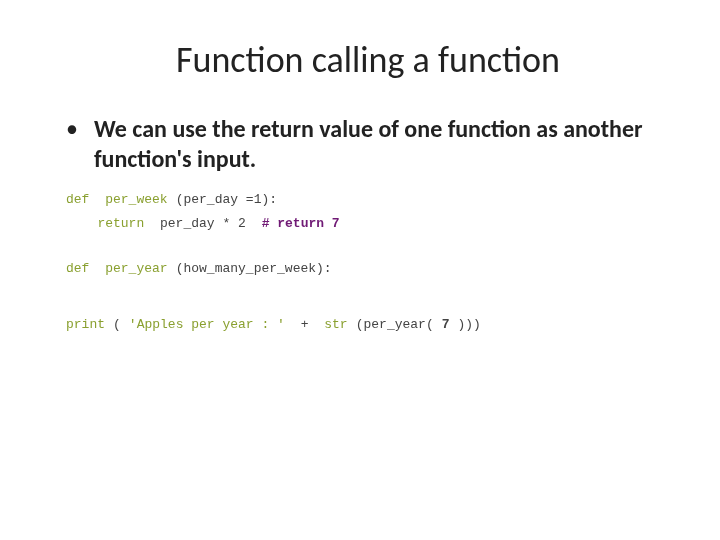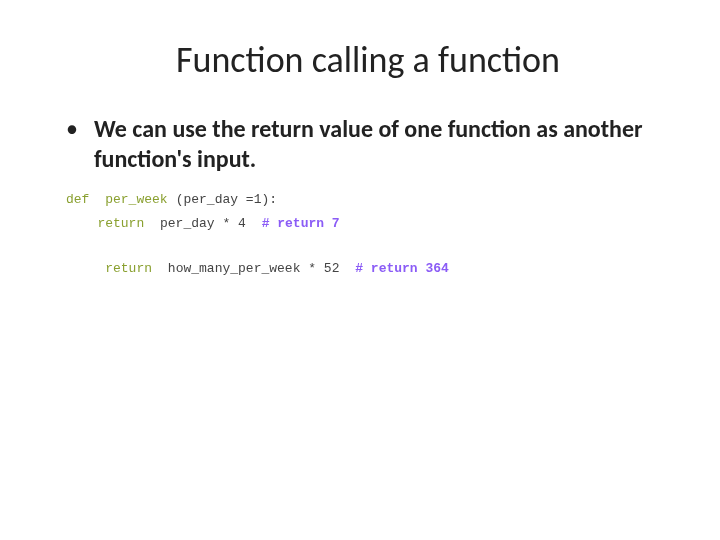--- a/index.html
+++ b/index.html
@@ -34,37 +34,38 @@
   .bullet-text { flex: 1; font-weight: bold; }
   .code {
     font-family: "Courier New", Courier, monospace;
     font-size: 13px;
     line-height: 1.5;
     color: #444;
     margin-left: 0;
   }
   .kw { color: #8aa030; }
   .fn { color: #8aa030; }
-  .cm { color: #8b5cf6; font-weight: bold; }
+  .cm { color: #701a75; font-weight: bold; }
   .str { color: #8aa030; }
   .bold { font-weight: bold; }
   .code-line { white-space: pre; }
   .gap { height: 18px; }
   .gap-lg { height: 28px; }
 </style>
 </head>
 <body>
 
 <h1 class="title">Function calling a function</h1>
 
 <div class="bullet-row">
   <span class="bullet-dot">•</span>
   <span class="bullet-text">We can use the return value of one function as another function's input.</span>
 </div>
 
 <div class="code">
   <div class="code-line"><span class="kw">def</span><span class="fn"> per_week</span><span>(per_day =1):</span></div>
-  <div class="code-line"><span>   </span><span class="kw">return</span><span> per_day * 4 </span><span class="cm"># return 7</span></div>
+  <div class="code-line"><span>   </span><span class="kw">return</span><span> per_day * 2 </span><span class="cm"># return 7</span></div>
   <div class="gap"></div>
-  <div class="code-line"><span>    </span><span class="kw">return</span><span> how_many_per_week * 52 </span><span class="cm"># return 364</span></div>
+  <div class="code-line"><span class="kw">def</span><span class="fn"> per_year</span><span>(how_many_per_week):</span></div>
   <div class="gap-lg"></div>
+  <div class="code-line"><span class="kw">print</span><span>(</span><span class="str">'Apples per year : '</span><span> + </span><span class="kw">str</span><span>(per_year(</span><span class="bold">7</span><span>)))</span></div>
   <div class="gap"></div>
 </div>
 
 </body></html>

